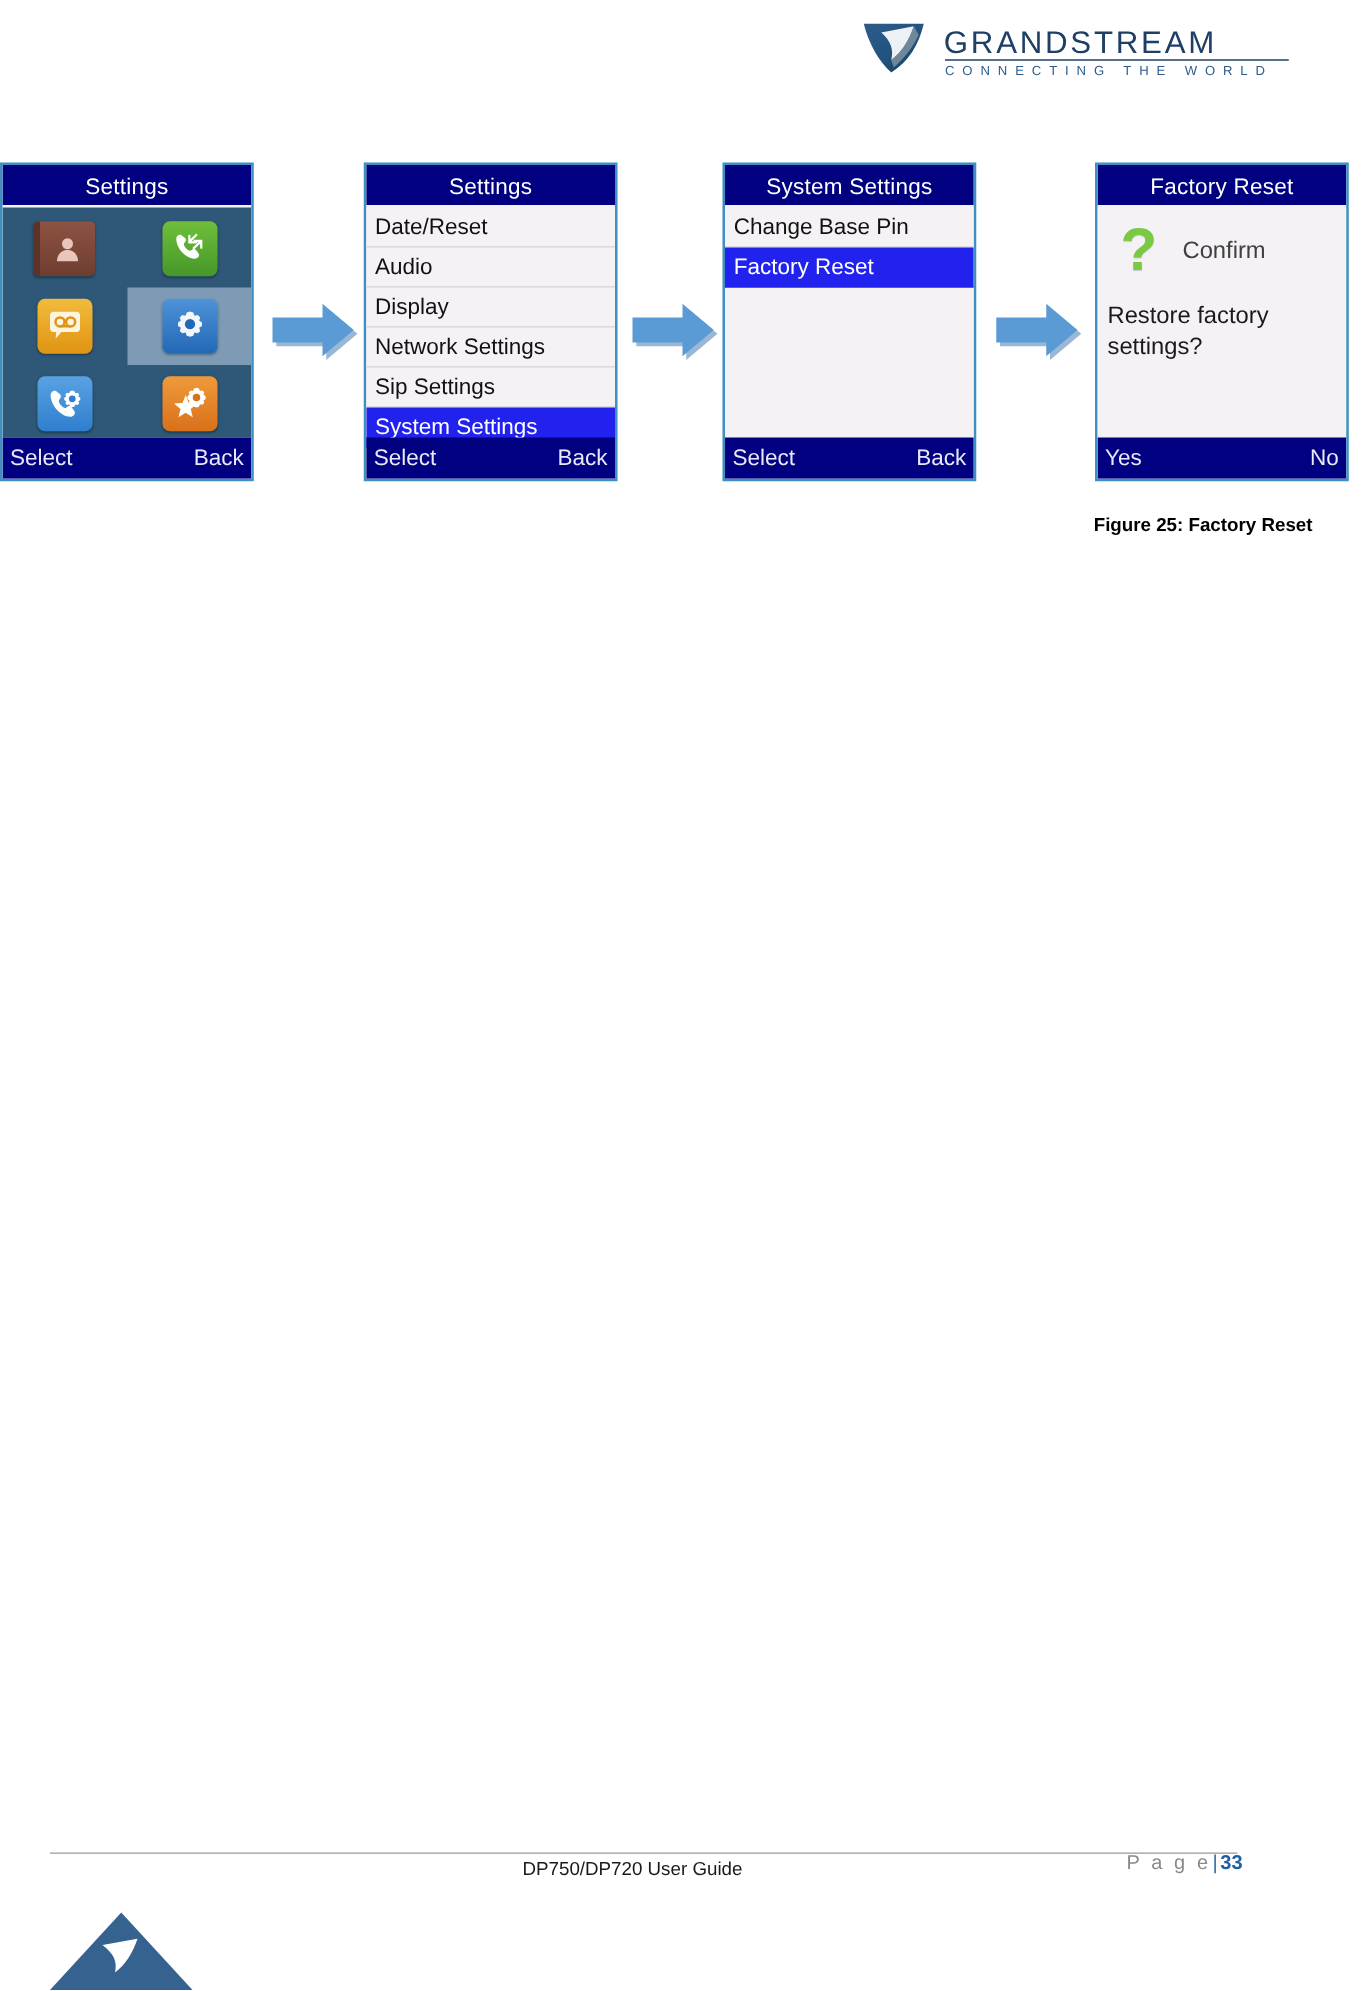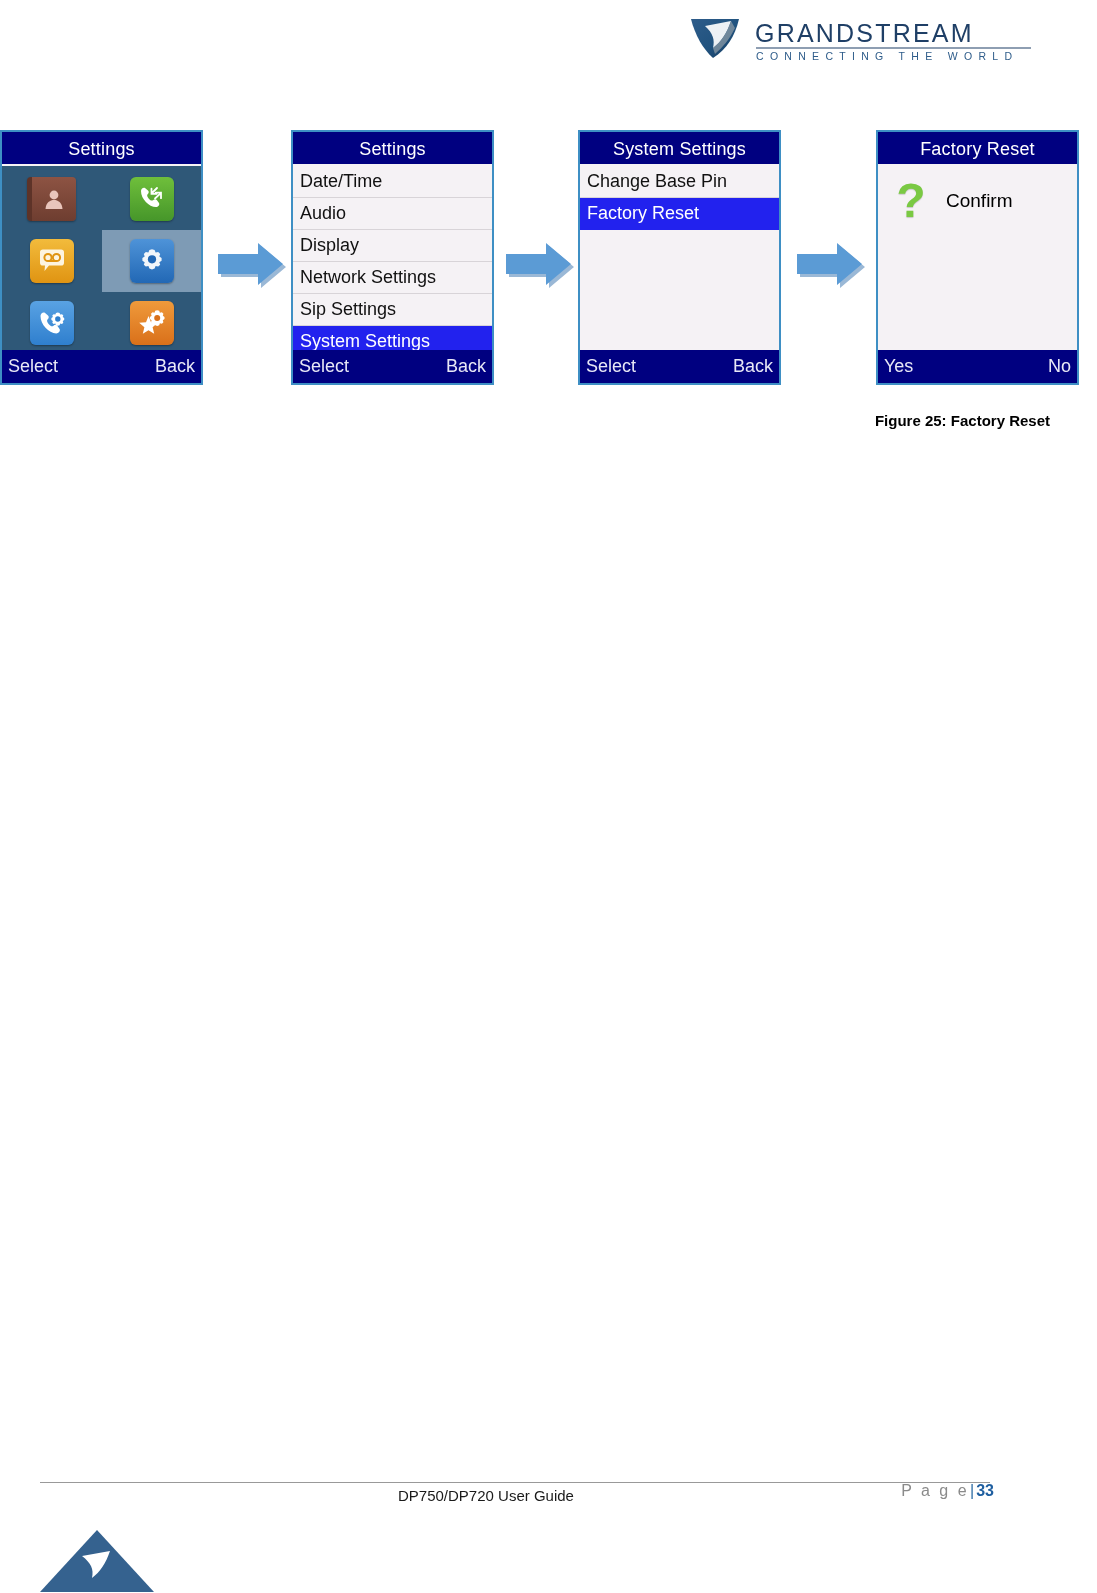--- a/index.html
+++ b/index.html
@@ -163,21 +163,21 @@
     color: #7ac943;
     font-size: 48px;
     font-weight: bold;
     line-height: 1;
     width: 50px;
     text-align: center;
     text-shadow: 0 1px 1px rgba(0,0,0,.18);
   }
   .confirm-label {
     font-size: 19px;
-    color: #000000;
+    color: #404040;
     margin-left: 10px;
   }
   .confirm-question {
     font-size: 19px;
     color: #1a1a1a;
     line-height: 25px;
     margin-top: 10px;
     max-width: 160px;
   }
 
@@ -209,21 +209,21 @@
     position: absolute;
     left: 40px;
     top: 1482px;
     width: 950px;
     height: 1px;
     background: #999999;
   }
   #footer-doc-title {
     position: absolute;
     top: 1487px;
-    left: 398px;
+    left: 418px;
     font-size: 15px;
     color: #1a1a1a;
   }
   #footer-page {
     position: absolute;
     top: 1482px;
     right: 103px;
     font-size: 16px;
     white-space: nowrap;
   }
@@ -361,21 +361,21 @@
 
     <div class="screen-softkeys">
       <span class="softkey-left">Select</span>
       <span class="softkey-right">Back</span>
     </div>
   </div>
 
   <div class="phone-screen s2">
     <div class="screen-title">Settings</div>
     <div class="list-body">
-      <div class="list-row">Date/Time</div>
+      <div class="list-row">Date/Reset</div>
       <div class="list-row">Audio</div>
       <div class="list-row">Display</div>
       <div class="list-row">Network Settings</div>
       <div class="list-row">Sip Settings</div>
       <div class="list-row selected">System Settings</div>
     </div>
     <div class="screen-softkeys">
       <span class="softkey-left">Select</span>
       <span class="softkey-right">Back</span>
     </div>
@@ -394,20 +394,21 @@
     </div>
   </div>
 
   <div class="phone-screen s4">
     <div class="screen-title">Factory Reset</div>
     <div class="confirm-body">
       <div class="confirm-top">
         <div class="qmark">?</div>
         <div class="confirm-label">Confirm</div>
       </div>
+      <div class="confirm-question">Restore factory settings?</div>
     </div>
     <div class="screen-softkeys">
       <span class="softkey-left">Yes</span>
       <span class="softkey-right">No</span>
     </div>
   </div>
 
   <div class="flow-arrow a1">
     <svg width="72" height="48" viewBox="0 0 72 48">
       <path d="M4 14 L44 14 L44 3 L69 24 L44 45 L44 34 L4 34 Z" fill="#9ab8d6" transform="translate(3,3)"></path>

